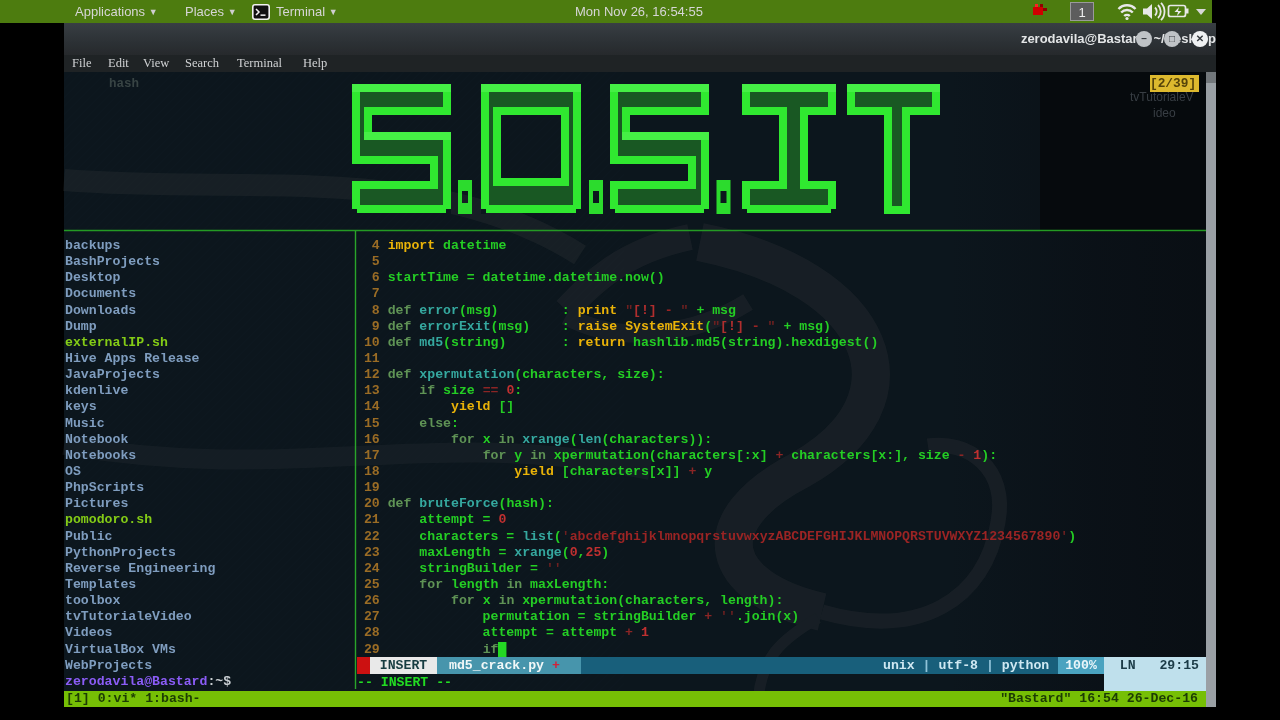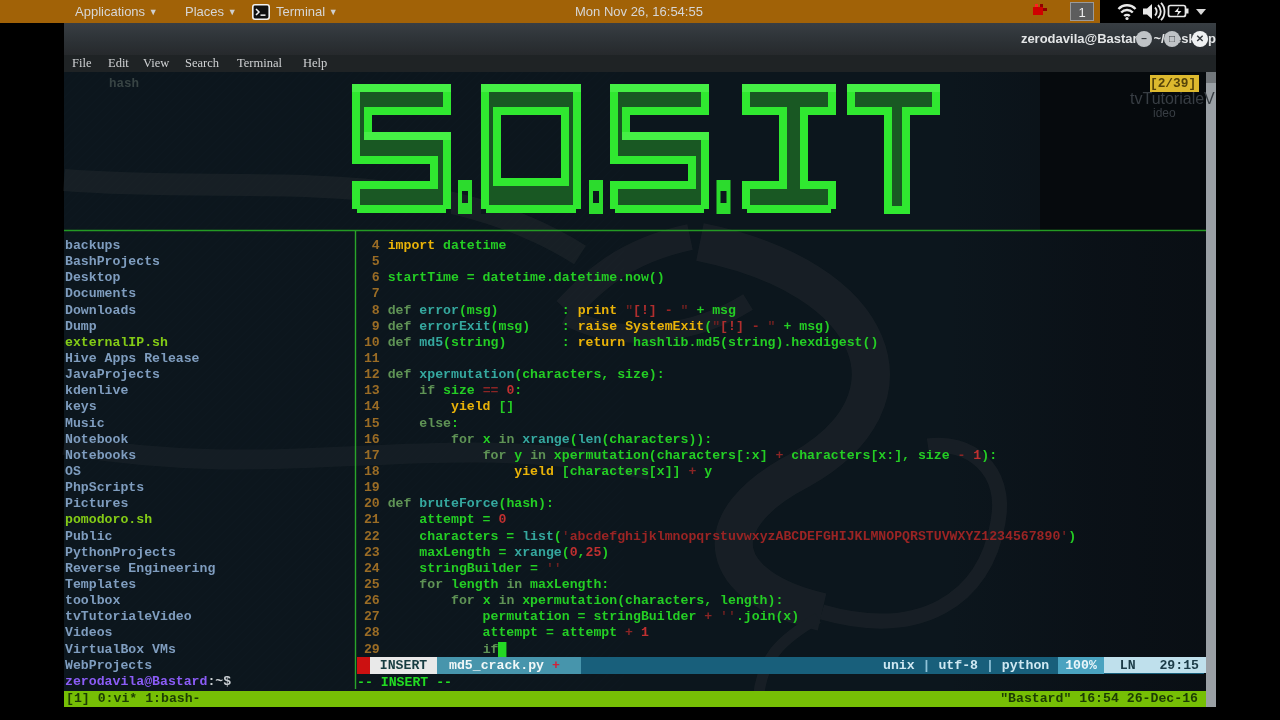--- a/index.html
+++ b/index.html
@@ -1,18 +1,18 @@
 <!DOCTYPE html>
 <html><head><meta charset="utf-8">
 <style>
  * {margin:0; padding:0; box-sizing:border-box;}
  html,body {width:1280px; height:720px; background:#000; overflow:hidden; position:relative;}
  .sans {font-family:"Liberation Sans", sans-serif;}
  .abs {position:absolute;}
- #topbar {position:absolute; left:0; top:0; width:1100px; height:23px; background:#a16207;
+ #topbar {position:absolute; left:0; top:0; width:1212px; height:23px; background:#4d7c0f;
    font-family:"Liberation Sans", sans-serif; font-size:13px; color:#d6d6d6;padding-left:18px;}
  #topbar .mi {position:absolute; top:3.5px;}
  .caret {font-size:9px; position:relative; top:-1px; color:#cfcfcf;}
  #titlebar {position:absolute; left:64px; top:23px; width:1152px; height:32px;
    background:linear-gradient(#383e43,#2c3135 60%,#26292c);
    font-family:"Liberation Sans", sans-serif;}
  #title {position:absolute; width:100%; text-align:right; top:8px; font-weight:bold;
    font-size:13px; color:#e3e5e6;}
  .wbtn {position:absolute; top:31px; width:16px; height:16px; border-radius:8px;
    background:#bfc3c6; color:#34393d; text-align:center;
@@ -157,25 +157,25 @@
     <span style="left:44px">Edit</span>
   <span style="left:79px">View</span>
     <span style="left:121px">Search</span>
   <span style="left:173px">Terminal</span>
     <span style="left:239px">Help</span>
 </div>
 <div id="scrollbar"></div>
 <div id="sbcap"></div>
 <div class="abs mono" style="left:109px; top:76px; color:#384444; font-size:12.5px">hash</div>
 <div class="abs mono" style="left:1150px; top:75px; width:49px; height:17px; background:#ddb92e; color:#55430a; font-size:12.8px; line-height:17px">[2/39]</div>
-<div class="abs sans" style="left:1130px; top:90px; color:#383e44; font-size:16px">tvTutorialeV</div>
+<div class="abs sans" style="left:1130px; top:90px; color:#383e44; font-size:12px">tvTutorialeV</div>
 <div class="abs sans" style="left:1153px; top:106px; color:#383e44; font-size:12px">ideo</div>
 <div class="abs mono" style="left:65px; top:238px"><div class="row"><i class="dir">backups</i></div><div class="row"><i class="dir">BashProjects</i></div><div class="row"><i class="dir">Desktop</i></div><div class="row"><i class="dir">Documents</i></div><div class="row"><i class="dir">Downloads</i></div><div class="row"><i class="dir">Dump</i></div><div class="row"><i class="shc">externalIP.sh</i></div><div class="row"><i class="dir">Hive Apps Release</i></div><div class="row"><i class="dir">JavaProjects</i></div><div class="row"><i class="dir">kdenlive</i></div><div class="row"><i class="dir">keys</i></div><div class="row"><i class="dir">Music</i></div><div class="row"><i class="dir">Notebook</i></div><div class="row"><i class="dir">Notebooks</i></div><div class="row"><i class="dir">OS</i></div><div class="row"><i class="dir">PhpScripts</i></div><div class="row"><i class="dir">Pictures</i></div><div class="row"><i class="shc">pomodoro.sh</i></div><div class="row"><i class="dir">Public</i></div><div class="row"><i class="dir">PythonProjects</i></div><div class="row"><i class="dir">Reverse Engineering</i></div><div class="row"><i class="dir">Templates</i></div><div class="row"><i class="dir">toolbox</i></div><div class="row"><i class="dir">tvTutorialeVideo</i></div><div class="row"><i class="dir">Videos</i></div><div class="row"><i class="dir">VirtualBox VMs</i></div><div class="row"><i class="dir">WebProjects</i></div><div class="row"><i class="red">zerodavila@Bastard</i><i class="wht">:~$</i></div></div>
 <div class="abs mono" style="left:356px; top:238px"><div class="row"><i class="ln">  4 </i><i class="st">import</i><i class="g"> datetime</i></div><div class="row"><i class="ln">  5 </i></div><div class="row"><i class="ln">  6 </i><i class="g">startTime = datetime.datetime.now()</i></div><div class="row"><i class="ln">  7 </i></div><div class="row"><i class="ln">  8 </i><i class="k">def</i><i class="g"> </i><i class="f">error</i><i class="g">(msg)        </i><i class="g">: </i><i class="st">print</i><i class="g"> </i><i class="q">"</i><i class="sp">[!]</i><i class="s"> - </i><i class="q">"</i><i class="g"> + msg</i></div><div class="row"><i class="ln">  9 </i><i class="k">def</i><i class="g"> </i><i class="f">errorExit</i><i class="g">(msg)    </i><i class="g">: </i><i class="st">raise</i><i class="g"> </i><i class="st">SystemExit</i><i class="g">(</i><i class="q">"</i><i class="sp">[!]</i><i class="s"> - </i><i class="q">"</i><i class="g"> + msg)</i></div><div class="row"><i class="ln"> 10 </i><i class="k">def</i><i class="g"> </i><i class="f">md5</i><i class="g">(string)       </i><i class="g">: </i><i class="st">return</i><i class="g"> hashlib.md5(string).hexdigest()</i></div><div class="row"><i class="ln"> 11 </i></div><div class="row"><i class="ln"> 12 </i><i class="k">def</i><i class="g"> </i><i class="f">xpermutation</i><i class="g">(characters, size):</i></div><div class="row"><i class="ln"> 13 </i><i class="g">    </i><i class="k">if</i><i class="g"> size </i><i class="o">==</i><i class="g"> </i><i class="n">0</i><i class="g">:</i></div><div class="row"><i class="ln"> 14 </i><i class="g">        </i><i class="st">yield</i><i class="g"> []</i></div><div class="row"><i class="ln"> 15 </i><i class="g">    </i><i class="k">else</i><i class="g">:</i></div><div class="row"><i class="ln"> 16 </i><i class="g">        </i><i class="k">for</i><i class="g"> x </i><i class="k">in</i><i class="g"> </i><i class="f">xrange</i><i class="g">(</i><i class="f">len</i><i class="g">(characters)):</i></div><div class="row"><i class="ln"> 17 </i><i class="g">            </i><i class="k">for</i><i class="g"> y </i><i class="k">in</i><i class="g"> xpermutation(characters[:x] </i><i class="o">+</i><i class="g"> characters[x:], size </i><i class="o">-</i><i class="g"> </i><i class="n">1</i><i class="g">):</i></div><div class="row"><i class="ln"> 18 </i><i class="g">                </i><i class="st">yield</i><i class="g"> [characters[x]] </i><i class="o">+</i><i class="g"> y</i></div><div class="row"><i class="ln"> 19 </i></div><div class="row"><i class="ln"> 20 </i><i class="k">def</i><i class="g"> </i><i class="f">bruteForce</i><i class="g">(hash):</i></div><div class="row"><i class="ln"> 21 </i><i class="g">    attempt = </i><i class="n">0</i></div><div class="row"><i class="ln"> 22 </i><i class="g">    characters = </i><i class="f">list</i><i class="g">(</i><i class="q">'</i><i class="s">abcdefghijklmnopqrstuvwxyzABCDEFGHIJKLMNOPQRSTUVWXYZ1234567890</i><i class="q">'</i><i class="g">)</i></div><div class="row"><i class="ln"> 23 </i><i class="g">    maxLength = </i><i class="f">xrange</i><i class="g">(</i><i class="n">0</i><i class="g">,</i><i class="n">25</i><i class="g">)</i></div><div class="row"><i class="ln"> 24 </i><i class="g">    stringBuilder = </i><i class="q">''</i></div><div class="row"><i class="ln"> 25 </i><i class="g">    </i><i class="k">for</i><i class="g"> length </i><i class="k">in</i><i class="g"> maxLength:</i></div><div class="row"><i class="ln"> 26 </i><i class="g">        </i><i class="k">for</i><i class="g"> x </i><i class="k">in</i><i class="g"> xpermutation(characters, length):</i></div><div class="row"><i class="ln"> 27 </i><i class="g">            permutation = stringBuilder </i><i class="o">+</i><i class="g"> </i><i class="q">''</i><i class="g">.join(x)</i></div><div class="row"><i class="ln"> 28 </i><i class="g">            attempt = attempt </i><i class="o">+</i><i class="g"> </i><i class="n">1</i></div><div class="row"><i class="ln"> 29 </i><i class="g">            </i><i class="k">if</i><i class="cur">█</i></div></div>
 <div class="abs" style="left:357px; top:657px; width:847px; height:17px; background:#185f7b"></div>
 <div class="abs" style="left:357px; top:657px; width:13px; height:17px; background:#cc1111"></div>
 <div class="abs mono" style="left:370px; top:657px; width:67px; height:17px; background:#e9e9e9; color:#173c41; line-height:17px; text-align:center">INSERT</div>
 <div class="abs" style="left:437px; top:657px; width:144px; height:17px; background:#4795ac"></div>
 <div class="abs mono" style="left:449px; top:657px; line-height:17px; color:#f2f8f8">md5_crack.py <i style="color:#d32038">+</i></div>
 <div class="abs mono" style="left:883px; top:657px; line-height:17px; color:#cfe8f2">unix <i style="color:#8fc3d8">|</i> utf-8 <i style="color:#8fc3d8">|</i> python</div>
 <div class="abs mono" style="left:1058px; top:657px; width:46px; height:17px; background:#4aa3c0; color:#eaf6fa; line-height:17px; text-align:center">100%</div>
-<div class="abs mono" style="left:1104px; top:657px; width:102px; height:16px; background:#bfe0ec; color:#1b3b47; line-height:17px">  LN   29:15</div>
+<div class="abs mono" style="left:1104px; top:657px; width:102px; height:34px; background:#bfe0ec; color:#1b3b47; line-height:17px">  LN   29:15</div>
 <div class="abs mono" style="left:357px; top:675px; color:#22dd22">-- INSERT --</div>
 <div class="abs mono" style="left:64px; top:691px; width:1142px; height:16px; background:#76bf05; color:#1c3b04; line-height:16px"><span style="position:absolute; left:2px">[1] 0:vi* 1:bash-</span><span style="position:absolute; right:8px">"Bastard" 16:54 26-Dec-16</span></div>
 </body></html>

